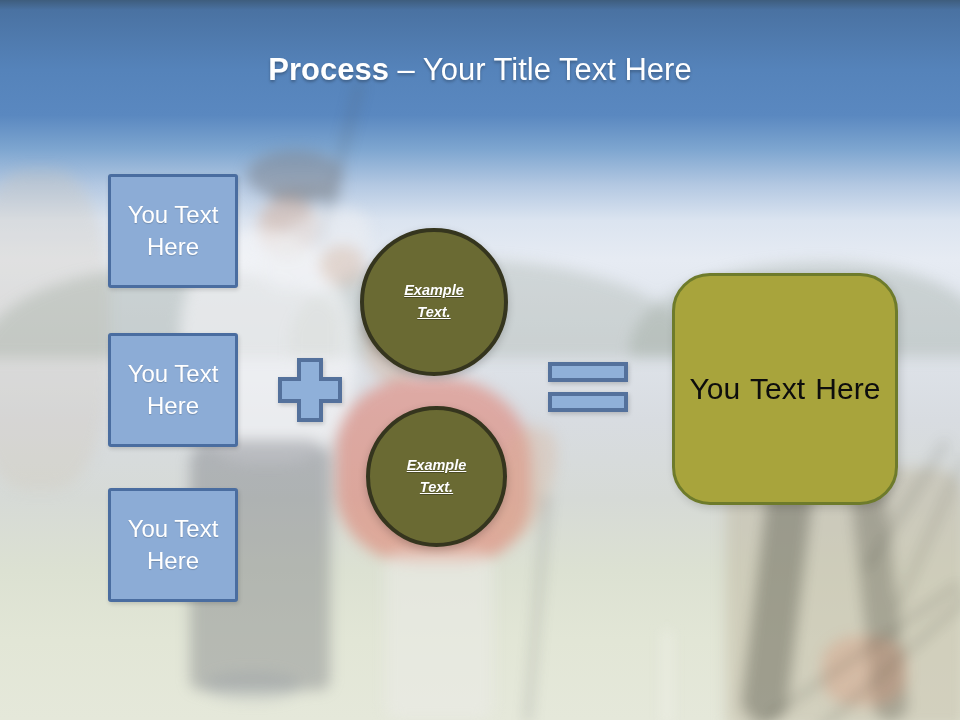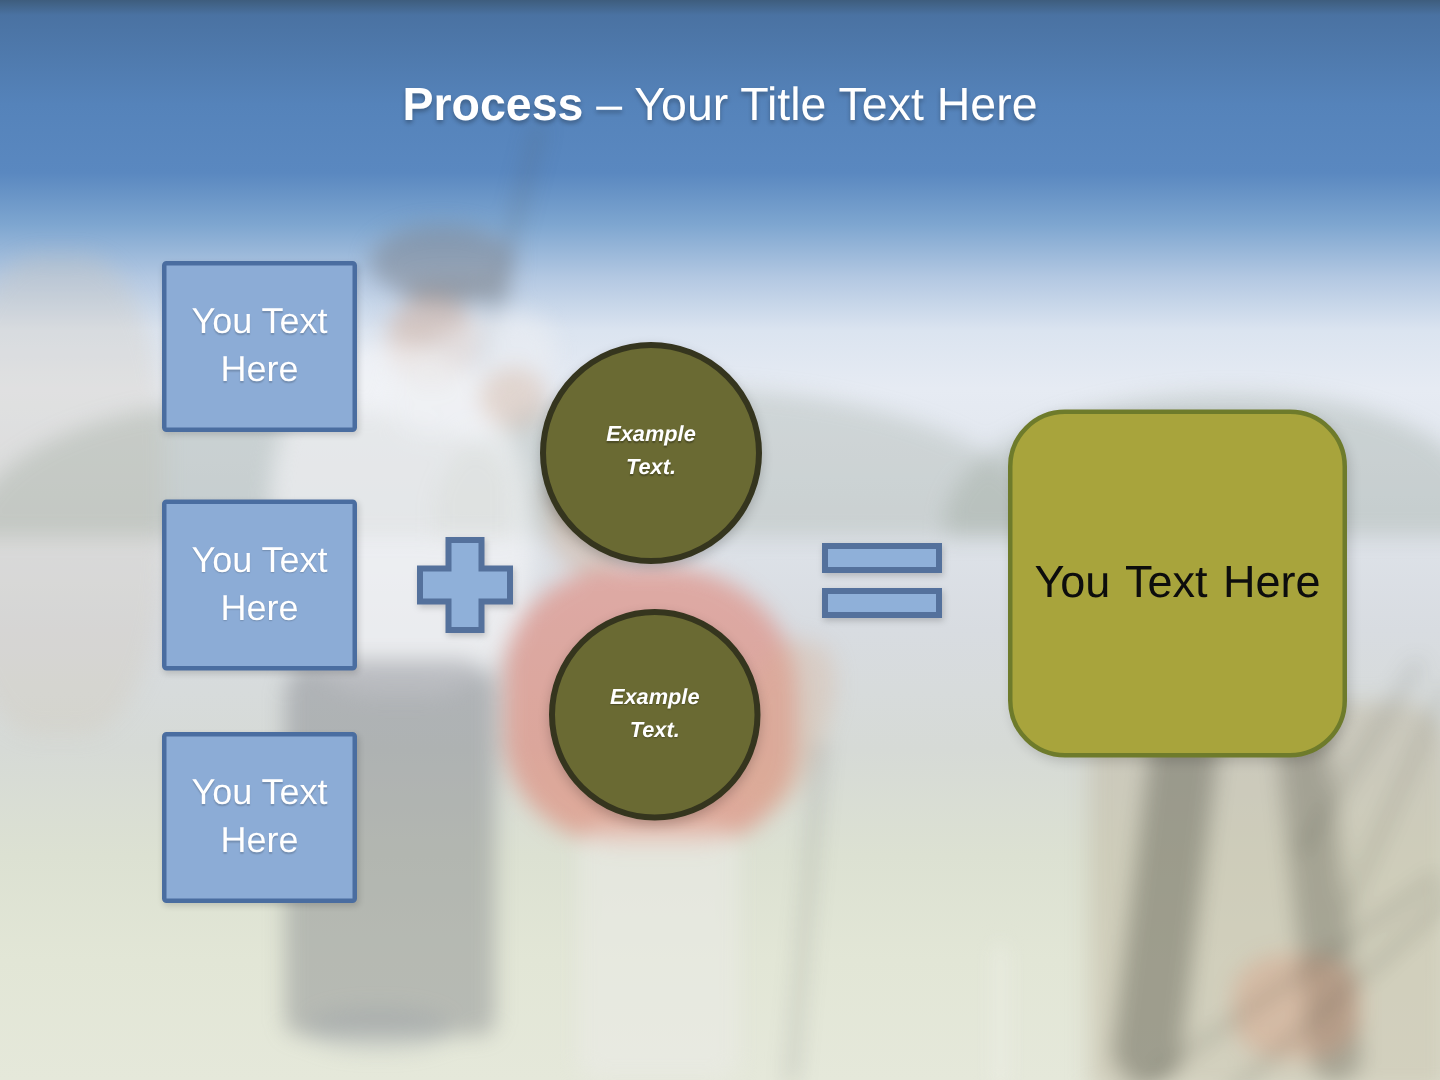--- a/index.html
+++ b/index.html
@@ -66,21 +66,21 @@
   .plus{position:absolute;left:278px;top:358px;filter:drop-shadow(1px 2px 2px rgba(0,0,0,.18));}
   
   .circle{
     position:absolute;box-sizing:border-box;border-radius:50%;
     background:#6a6a33;border:4px solid #35351e;
     display:flex;align-items:center;justify-content:center;text-align:center;
     color:#ffffff;font-weight:700;font-style:italic;font-size:14.5px;line-height:1.5;
     box-shadow:0 3px 8px rgba(0,0,0,.2);
     text-shadow:0 1px 1px rgba(0,0,0,.3);
   }
-  .circle span{display:block;width:90px;}
+  .circle span{display:block;width:90px;text-decoration:underline;}
   .c1{left:360px;top:228px;width:148px;height:148px;}
   .c2{left:366px;top:406px;width:141px;height:141px;}
   
   .equals{position:absolute;left:548px;top:362px;filter:drop-shadow(1px 2px 2px rgba(0,0,0,.18));}
   .eqbar{
     width:72px;height:12px;box-sizing:content-box;
     background:#8fb0d9;border:4px solid #54719c;
   }
   .eqbar + .eqbar{margin-top:10px;}
   

